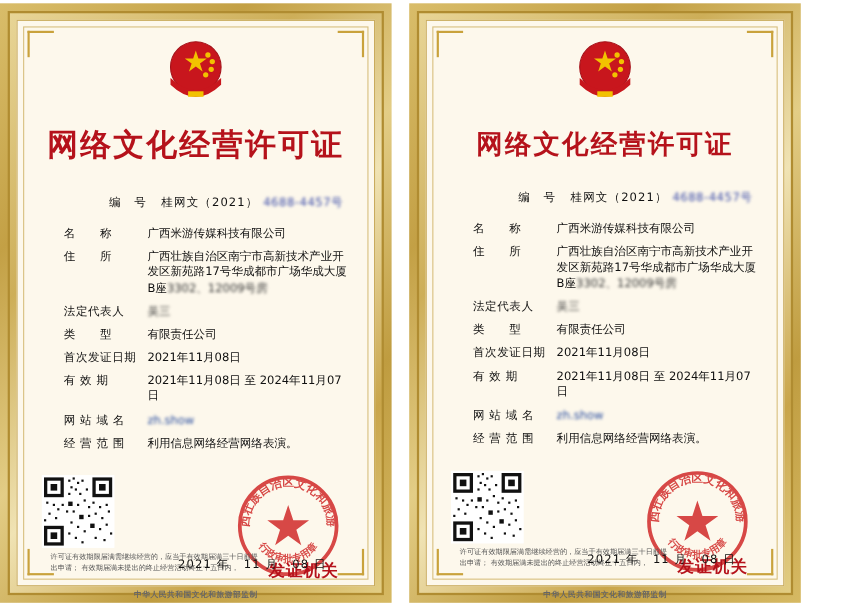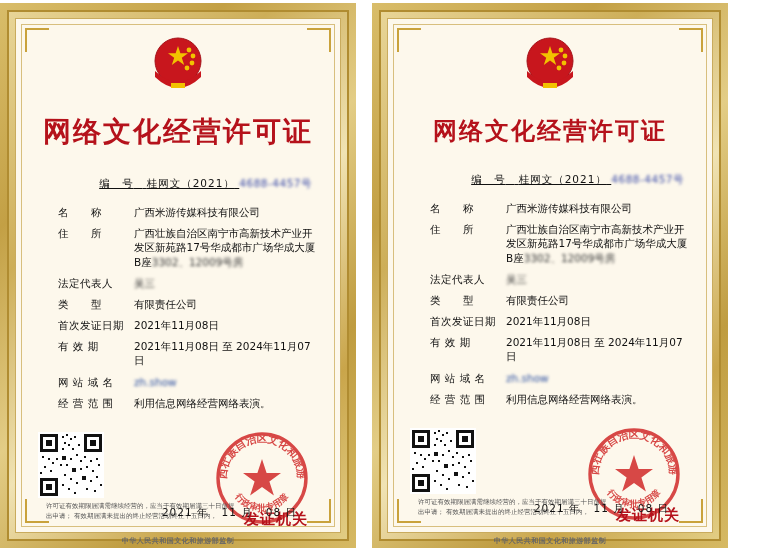--- a/index.html
+++ b/index.html
@@ -85,21 +85,20 @@
     font-size:13px;
     margin-top:12px;
     letter-spacing:1px;
   }
   .numline{
     text-align:right;
     font-size:10.5px;
     color:#111;
     margin:26px 28px 0 0;
     letter-spacing:1px;
-    text-decoration:underline;
   }
   .numline .blur{
     display:inline-block;
     color:#3a4ba8;
     filter:blur(1.6px);
     letter-spacing:0.5px;
   }
   .fields{
     margin:14px 0 0 0;
     padding:0 22px 0 42px;

